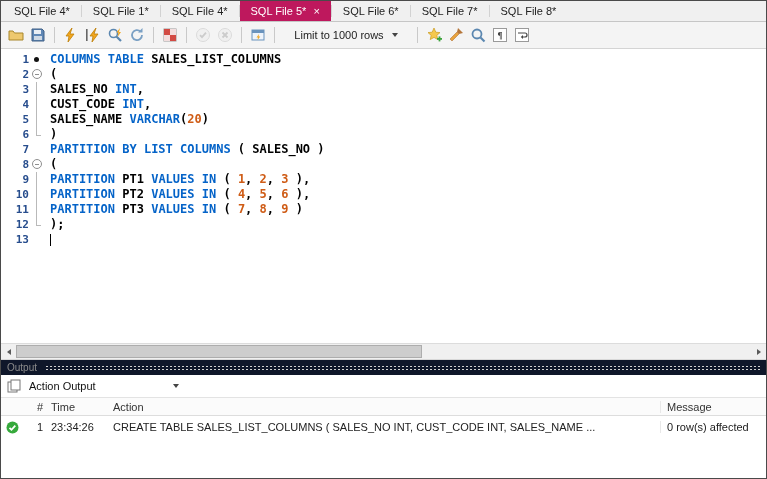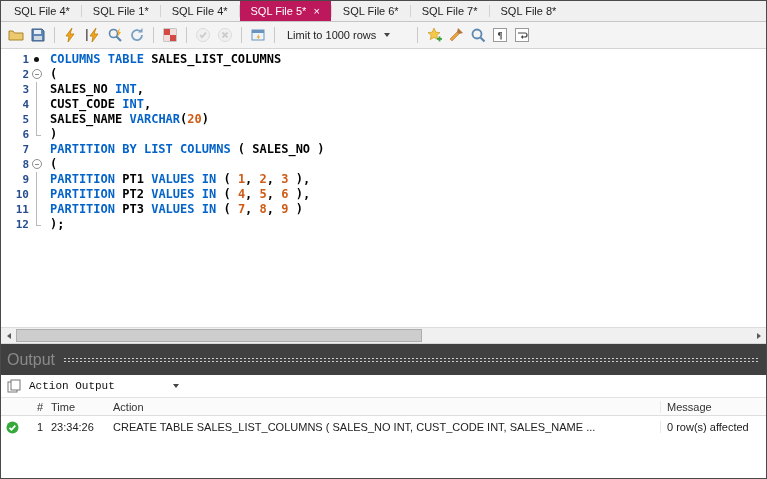--- a/index.html
+++ b/index.html
@@ -10,21 +10,21 @@
   .tab{display:flex;align-items:center;padding:0 11px;white-space:nowrap;cursor:default;text-align:right;}
   .tab.active{background:#be185d;color:#fff;}
   .tab-close{margin-left:7px;font-size:11px;line-height:1;}
   .tab-sep{width:1px;background:#d2d2d2;margin:4px 0;flex:0 0 auto;}
 
   
   .toolbar{height:26px;background:#f4f4f4;border-bottom:1px solid #d4d4d4;display:flex;align-items:center;padding:0 5px;gap:2px;flex:0 0 auto;}
   .tbicon{width:20px;height:20px;display:flex;align-items:center;justify-content:center;flex:0 0 auto;}
   .tbicon.disabled{opacity:.45;}
   .tb-sep{width:1px;height:16px;background:#c9c9c9;margin:0 4px;flex:0 0 auto;}
-  .tb-dropdown{display:flex;align-items:center;justify-content:flex-start;font-size:11px;color:#222;padding:1px 6px;min-width:118px;flex:0 0 auto;}
+  .tb-dropdown{display:flex;align-items:center;justify-content:center;font-size:11px;color:#222;padding:1px 6px;min-width:118px;flex:0 0 auto;}
   .caret-down{width:0;height:0;border-left:3px solid transparent;border-right:3px solid transparent;border-top:4px solid #444;margin-left:8px;}
 
   
   .editor{flex:1 1 auto;background:#fff;overflow:hidden;font-family:"DejaVu Sans Mono",monospace;font-size:12px;font-weight:bold;padding-top:3px;}
   .code-line{display:flex;height:15px;line-height:15px;align-items:center;}
   .lnum{width:28px;text-align:right;color:#274d8d;font-size:11px;flex:0 0 auto;}
   .mark{width:16px;height:15px;flex:0 0 auto;position:relative;}
   .mark.dot::after{content:"";position:absolute;width:5px;height:5px;border-radius:50%;background:#111;left:5px;top:5px;}
   .mark.fold::before{content:"";position:absolute;width:8px;height:8px;border:1px solid #8f8f8f;border-radius:50%;left:3px;top:2px;background:#fff;}
   .mark.fold::after{content:"";position:absolute;width:4px;height:1px;background:#8f8f8f;left:6px;top:7px;}
@@ -37,23 +37,23 @@
 
   
   .hscroll{height:15px;background:#f0f0f0;border-top:1px solid #dcdcdc;display:flex;align-items:stretch;flex:0 0 auto;}
   .hs-btn{width:15px;display:flex;align-items:center;justify-content:center;flex:0 0 auto;}
   .tri-left{width:0;height:0;border-top:3px solid transparent;border-bottom:3px solid transparent;border-right:4px solid #5a5a5a;}
   .tri-right{width:0;height:0;border-top:3px solid transparent;border-bottom:3px solid transparent;border-left:4px solid #5a5a5a;}
   .hs-track{flex:1;position:relative;}
   .hs-thumb{position:absolute;left:0;top:1px;bottom:1px;width:55%;background:#cdcdcd;border:1px solid #adadad;}
 
   
-  .output-strip{height:15px;display:flex;align-items:center;gap:8px;background:#404040;border-top:1px solid #d8d8d8;padding:8px 6px;font-size:16px;color:#8a8a8a;flex:0 0 auto;}
+  .output-strip{height:15px;display:flex;align-items:center;gap:8px;background:#0f172a;border-top:1px solid #d8d8d8;padding:0 6px;font-size:10px;color:#8a8a8a;flex:0 0 auto;}
   .dots{flex:1;height:6px;background-image:radial-gradient(#cfcfcf 0.8px,transparent 0.9px);background-size:4px 3px;}
-  .action-row{height:22px;display:flex;align-items:center;gap:8px;padding:0 6px;font-size:11px;color:#111;flex:0 0 auto;background:#fff;font-family:Liberation Mono, monospace;}
+  .action-row{height:22px;display:flex;align-items:center;gap:8px;padding:0 6px;font-size:11px;color:#111;flex:0 0 auto;background:#fff;}
   .ao-icon{width:14px;height:14px;display:flex;align-items:center;}
   .action-select{display:flex;align-items:center;justify-content:space-between;width:150px;}
 
   .grid{flex:0 0 auto;font-size:11px;color:#222;}
   .grid-header{display:flex;height:17px;align-items:center;background:#fbfbfb;border-top:1px solid #e3e3e3;border-bottom:1px solid #ddd;color:#333;}
   .grid-row{display:flex;height:22px;align-items:center;background:#fff;}
   .c-status{width:22px;flex:0 0 auto;display:flex;justify-content:center;align-items:center;}
   .c-num{width:24px;flex:0 0 auto;text-align:right;padding-right:4px;box-sizing:border-box;}
   .c-time{width:62px;flex:0 0 auto;padding-left:4px;box-sizing:border-box;}
   .c-action{flex:1 1 auto;overflow:hidden;white-space:nowrap;text-overflow:ellipsis;padding-left:4px;}
@@ -257,20 +257,25 @@
         <div class="code-line">
           <span class="lnum">11</span>
           <span class="mark bar"></span>
           <span class="ltext"><span class="kw">PARTITION</span><span class="id"> PT3 </span><span class="kw">VALUES IN</span><span class="id"> ( </span><span class="num">7</span><span class="id">, </span><span class="num">8</span><span class="id">, </span><span class="num">9</span><span class="id"> )</span></span>
         </div>
         <div class="code-line">
           <span class="lnum">12</span>
           <span class="mark foldend"></span>
           <span class="ltext"><span class="id">);</span></span>
         </div>
+        <div class="code-line">
+          <span class="lnum">13</span>
+          <span class="mark"></span>
+          <span class="ltext"><span class="text-caret"></span></span>
+        </div>
       </div>
   </div>
   <div class="hscroll">
     <div class="hs-btn">
         <span class="tri-left"></span>
       </div>
     <div class="hs-track">
         <div class="hs-thumb"></div>
       </div>
     <div class="hs-btn">

